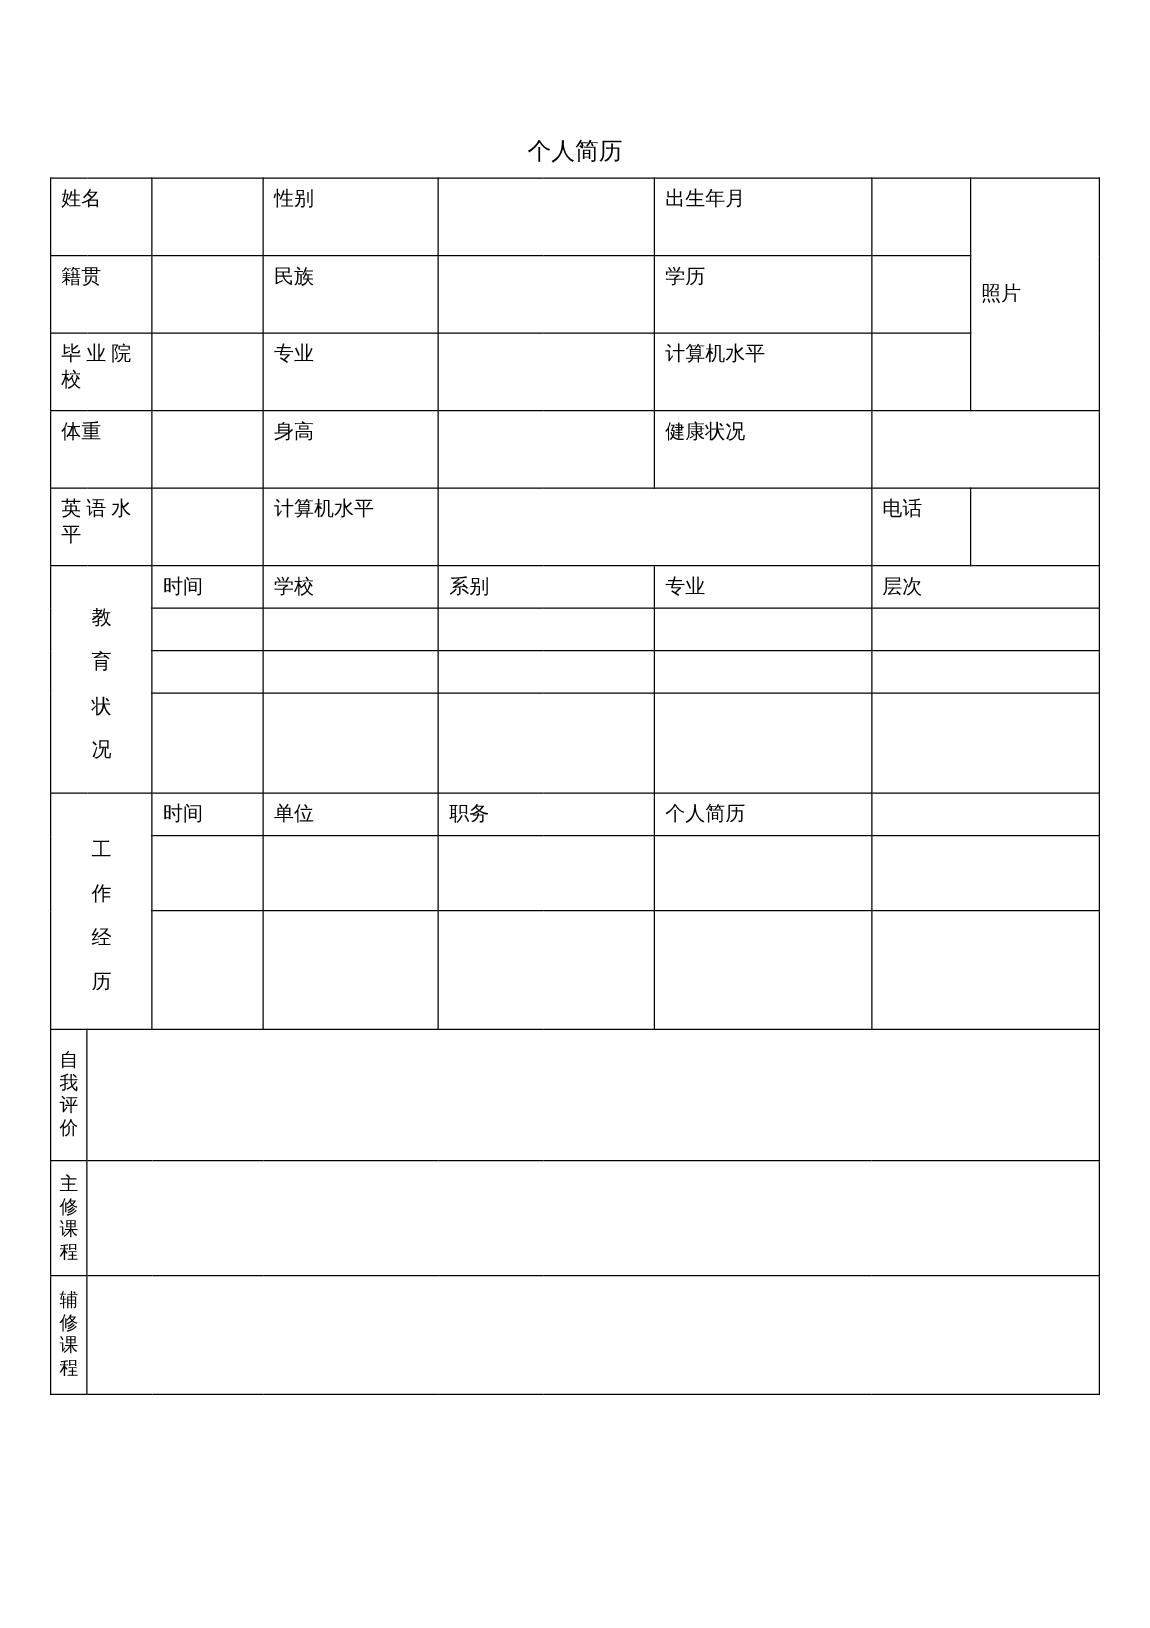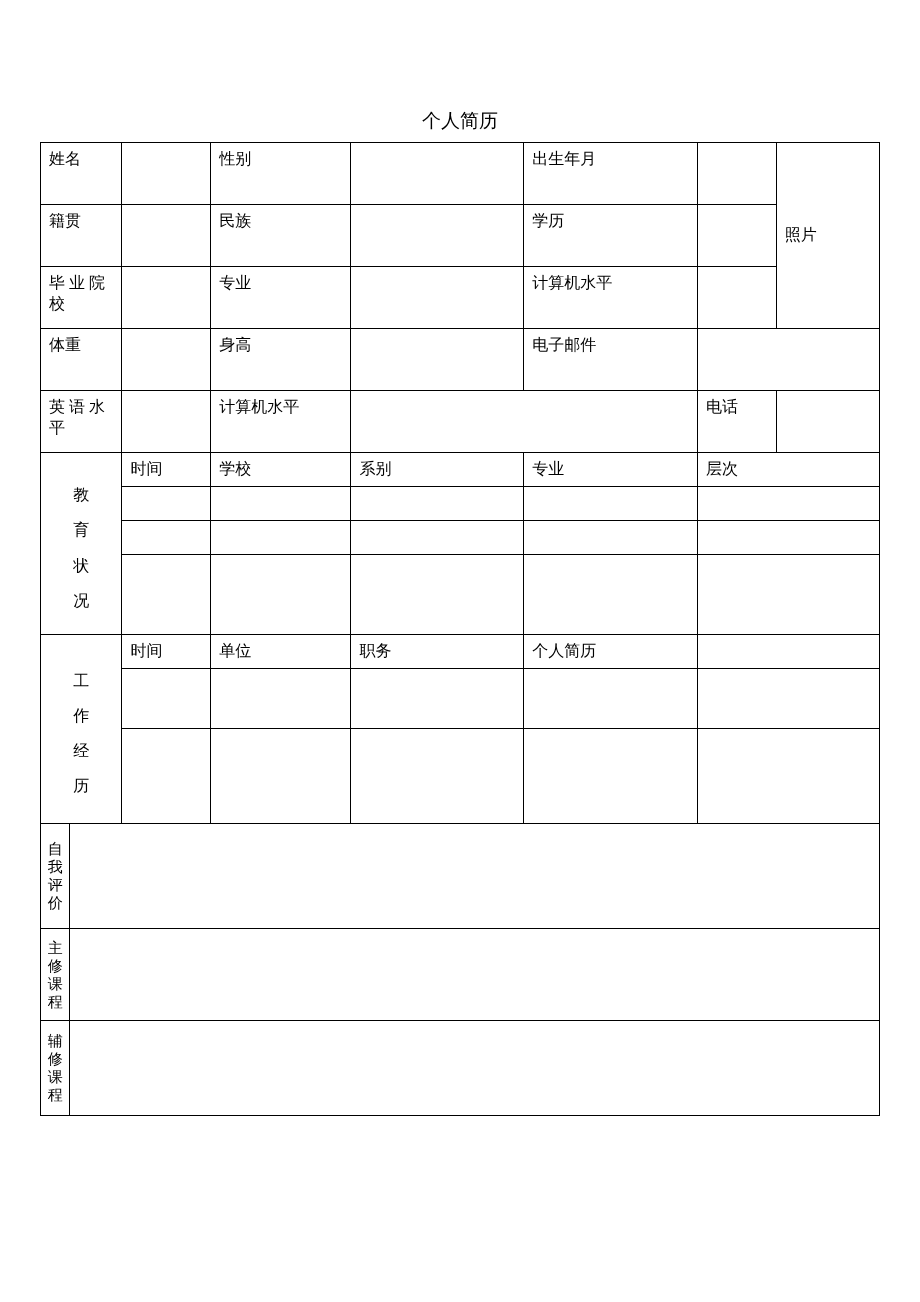--- a/index.html
+++ b/index.html
@@ -102,21 +102,21 @@
     <td colspan="2" class="tall"></td>
     <td class="label tall">计算机水平</td>
     <td class="tall"></td>
   </tr>
 
   <tr>
     <td colspan="2" class="label tall">体重</td>
     <td class="tall"></td>
     <td class="label tall">身高</td>
     <td colspan="2" class="tall"></td>
-    <td class="label tall">电子邮件</td>
+    <td class="label tall">健康状况</td>
     <td colspan="2" class="tall"></td>
   </tr>
 
   <tr>
     <td colspan="2" class="label tall">英 语 水平</td>
     <td class="tall"></td>
     <td class="label tall">计算机水平</td>
     <td colspan="3" class="tall"></td>
     <td class="label tall">电话</td>
     <td class="tall"></td>

